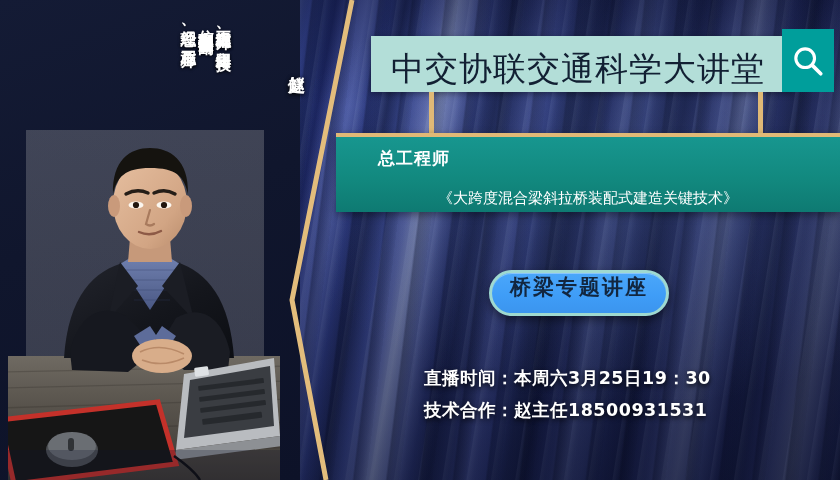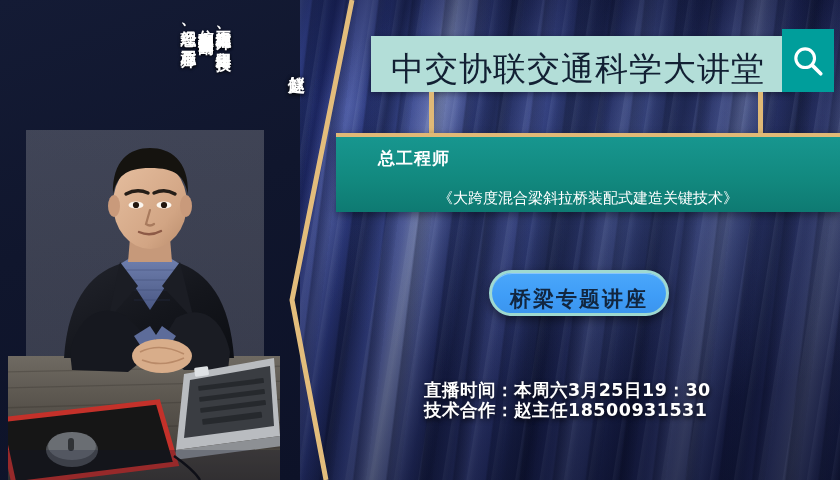--- a/index.html
+++ b/index.html
@@ -120,36 +120,36 @@
     font-size:15px; font-weight:normal; color:#ffffff; letter-spacing:0px;
     white-space:nowrap;
     font-family:"DejaVu Sans","Liberation Sans",sans-serif;
   }
 
   
   .pill {
     position:absolute; left:489px; top:270px; width:180px; height:46px;
     border-radius:23px; background:linear-gradient(180deg,#4aa7fa 0%,#3f9df7 55%,#3b95ee 100%);
     border:3px solid #9fd9d0;
-    display:flex; align-items:flex-end; justify-content:center;
+    display:flex; align-items:flex-start; justify-content:center;
     box-shadow:0 4px 10px rgba(0,0,0,.45), inset 0 1px 0 rgba(255,255,255,.35);
   }
   .pill span {
     font-size:21px; font-weight:bold; color:#12263f; letter-spacing:2px;
     font-family:"DejaVu Sans","Liberation Sans",sans-serif;
   }
 
   
   .info-line {
     position:absolute; left:424px;
     font-size:17.5px; font-weight:bold; color:#ffffff; letter-spacing:.5px;
     white-space:nowrap; text-shadow:0 2px 5px rgba(0,0,0,.85);
     font-family:"DejaVu Sans","Liberation Sans",sans-serif;
   }
-  .info-1 { top:378px;text-align:right; }
+  .info-1 { top:366px;text-align:right; }
   .info-2 { top:398px; }
 </style>
 </head>
 <body>
 
 <div class="poster">
 
   <div class="bg-photo"></div>
   <div class="bg-streaks"></div>
   <div class="bg-streaks2"></div>

